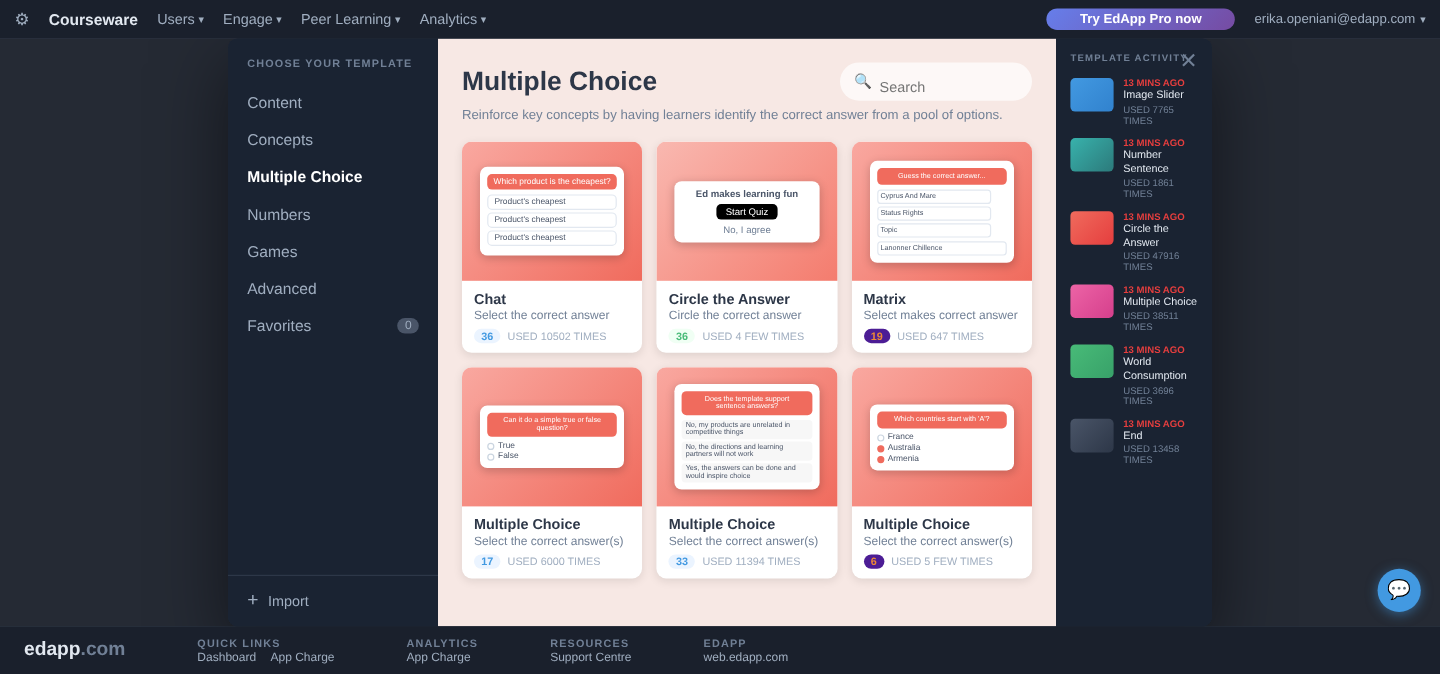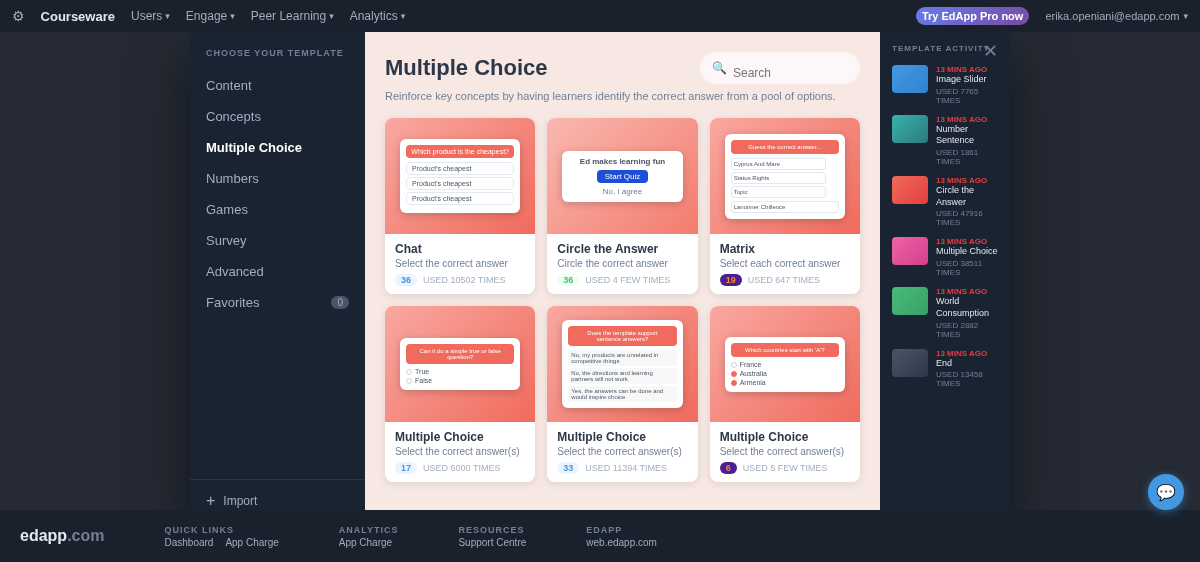--- a/index.html
+++ b/index.html
@@ -43,21 +43,21 @@
       gap: 3px;
       cursor: pointer;
     }
     .nav-chevron { font-size: 9px; }
     .nav-spacer { flex: 1; }
     .btn-try-pro {
       background: linear-gradient(135deg, #667eea, #764ba2);
       color: white;
       border: none;
       border-radius: 12px;
-      padding: 3px 6px;
+      padding: 3px 28px;
       font-size: 11px;
       font-weight: 600;
       cursor: pointer;
     }
     .nav-user {
       color: #a0aec0;
       font-size: 11px;
       display: flex;
       align-items: center;
       gap: 4px;
@@ -344,21 +344,21 @@
       color: #718096;
       font-size: 8px;
     }
 
     
     .footer {
       position: absolute;
       bottom: 0;
       left: 0;
       right: 0;
-      height: 52px;
+      height: 40px;
       background: #1a202c;
       display: flex;
       align-items: center;
       padding: 0 20px;
       gap: 60px;
     }
     .footer-brand {
       color: #e2e8f0;
       font-size: 16px;
       font-weight: 300;
@@ -461,23 +461,20 @@
       <div class="sidebar-item active">
         <span>Multiple Choice</span>
       </div>
       <div class="sidebar-item">
         <span>Numbers</span>
       </div>
       <div class="sidebar-item">
         <span>Games</span>
       </div>
       <div class="sidebar-item">
-        <span>Survey</span>
-      </div>
-      <div class="sidebar-item">
         <span>Advanced</span>
       </div>
       <div class="sidebar-item">
         <span>Favorites</span>
         <span class="sidebar-badge">0</span>
       </div>
 
       <div class="sidebar-footer">
         <span class="plus-icon">+</span>
         <span>Import</span>
@@ -515,21 +512,21 @@
               <span class="stat-text">USED 10502 TIMES</span>
             </div>
           </div>
         </div>
 
         <div class="template-card">
           <div class="card-preview" style="background: linear-gradient(135deg, #f9b8b0, #f47c6e);">
             <div class="card-preview-inner" style="text-align:center;">
               <div style="font-size:8px; color:#4a5568; font-weight:600; margin-bottom:4px;">Ed makes learning fun</div>
               <div style="display:flex; gap:4px; justify-content:center;">
-                <div style="background:#1d4ed8; color:white; border-radius:4px; padding:2px 8px; font-size:8px;">Start Quiz</div>
+                <div style="background:#000000; color:white; border-radius:4px; padding:2px 8px; font-size:8px;">Start Quiz</div>
               </div>
               <div style="margin-top:4px; font-size:8px; color:#718096; text-align:center;">No, I agree</div>
             </div>
           </div>
           <div class="card-info">
             <div class="card-name">Circle the Answer</div>
             <div class="card-desc">Circle the correct answer</div>
             <div class="card-stats">
               <span class="stat-badge green">36</span>
               <span class="stat-text">USED 4 FEW TIMES</span>
@@ -551,21 +548,21 @@
               </div>
               <div style="display:flex; gap:3px;">
                 <div style="flex:1; border:1px solid #e2e8f0; border-radius:3px; padding:2px; font-size:6px; color:#4a5568;">Topic</div>
                 <div style="width:10px;"></div>
               </div>
               <div style="margin-top:3px; border:1px solid #e2e8f0; border-radius:3px; padding:2px; font-size:6px; color:#4a5568;">Lanonner Chillence</div>
             </div>
           </div>
           <div class="card-info">
             <div class="card-name">Matrix</div>
-            <div class="card-desc">Select each correct answer</div>
+            <div class="card-desc">Select makes correct answer</div>
             <div class="card-stats">
               <span class="stat-badge orange">19</span>
               <span class="stat-text">USED 647 TIMES</span>
             </div>
           </div>
         </div>
 
         <div class="template-card">
           <div class="card-preview" style="background: linear-gradient(135deg, #f9a8a0, #f06b5d);">
             <div class="card-preview-inner">
@@ -677,21 +674,21 @@
           <div class="activity-name">Multiple Choice</div>
           <div class="activity-used">USED 38511 TIMES</div>
         </div>
       </div>
 
       <div class="activity-item">
         <div class="activity-thumb green"></div>
         <div class="activity-info">
           <div class="activity-time">13 MINS AGO</div>
           <div class="activity-name">World Consumption</div>
-          <div class="activity-used">USED 2882 TIMES</div>
+          <div class="activity-used">USED 3696 TIMES</div>
         </div>
       </div>
 
       <div class="activity-item">
         <div class="activity-thumb darkblue"></div>
         <div class="activity-info">
           <div class="activity-time">13 MINS AGO</div>
           <div class="activity-name">End</div>
           <div class="activity-used">USED 13458 TIMES</div>
         </div>

